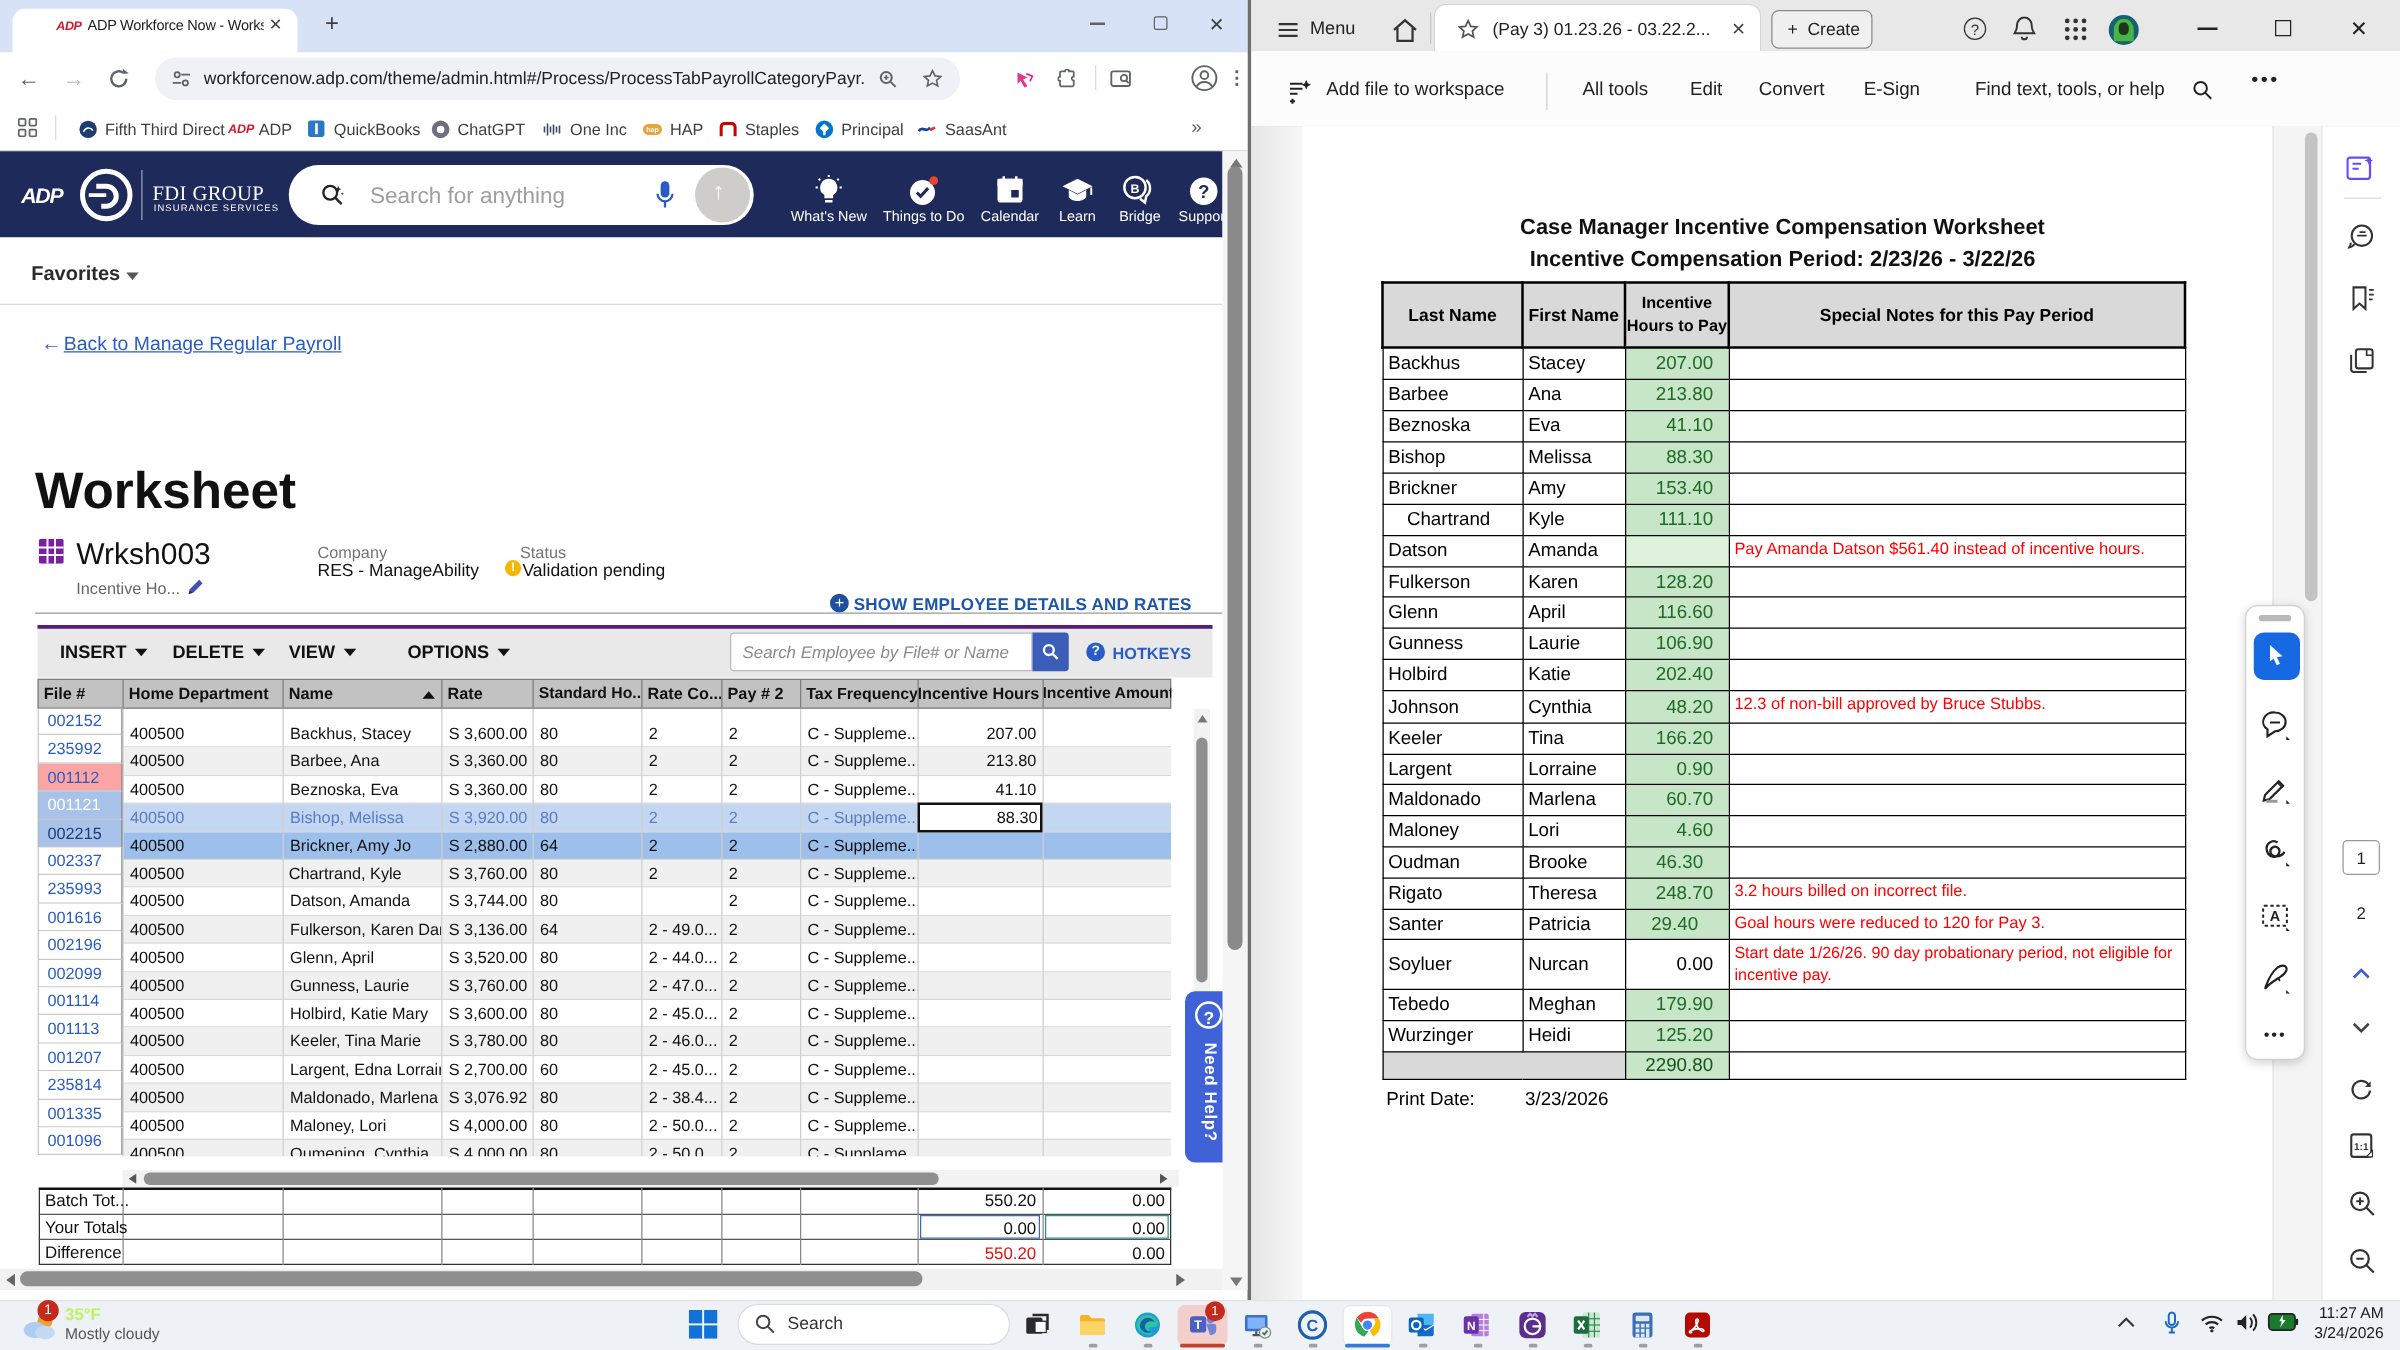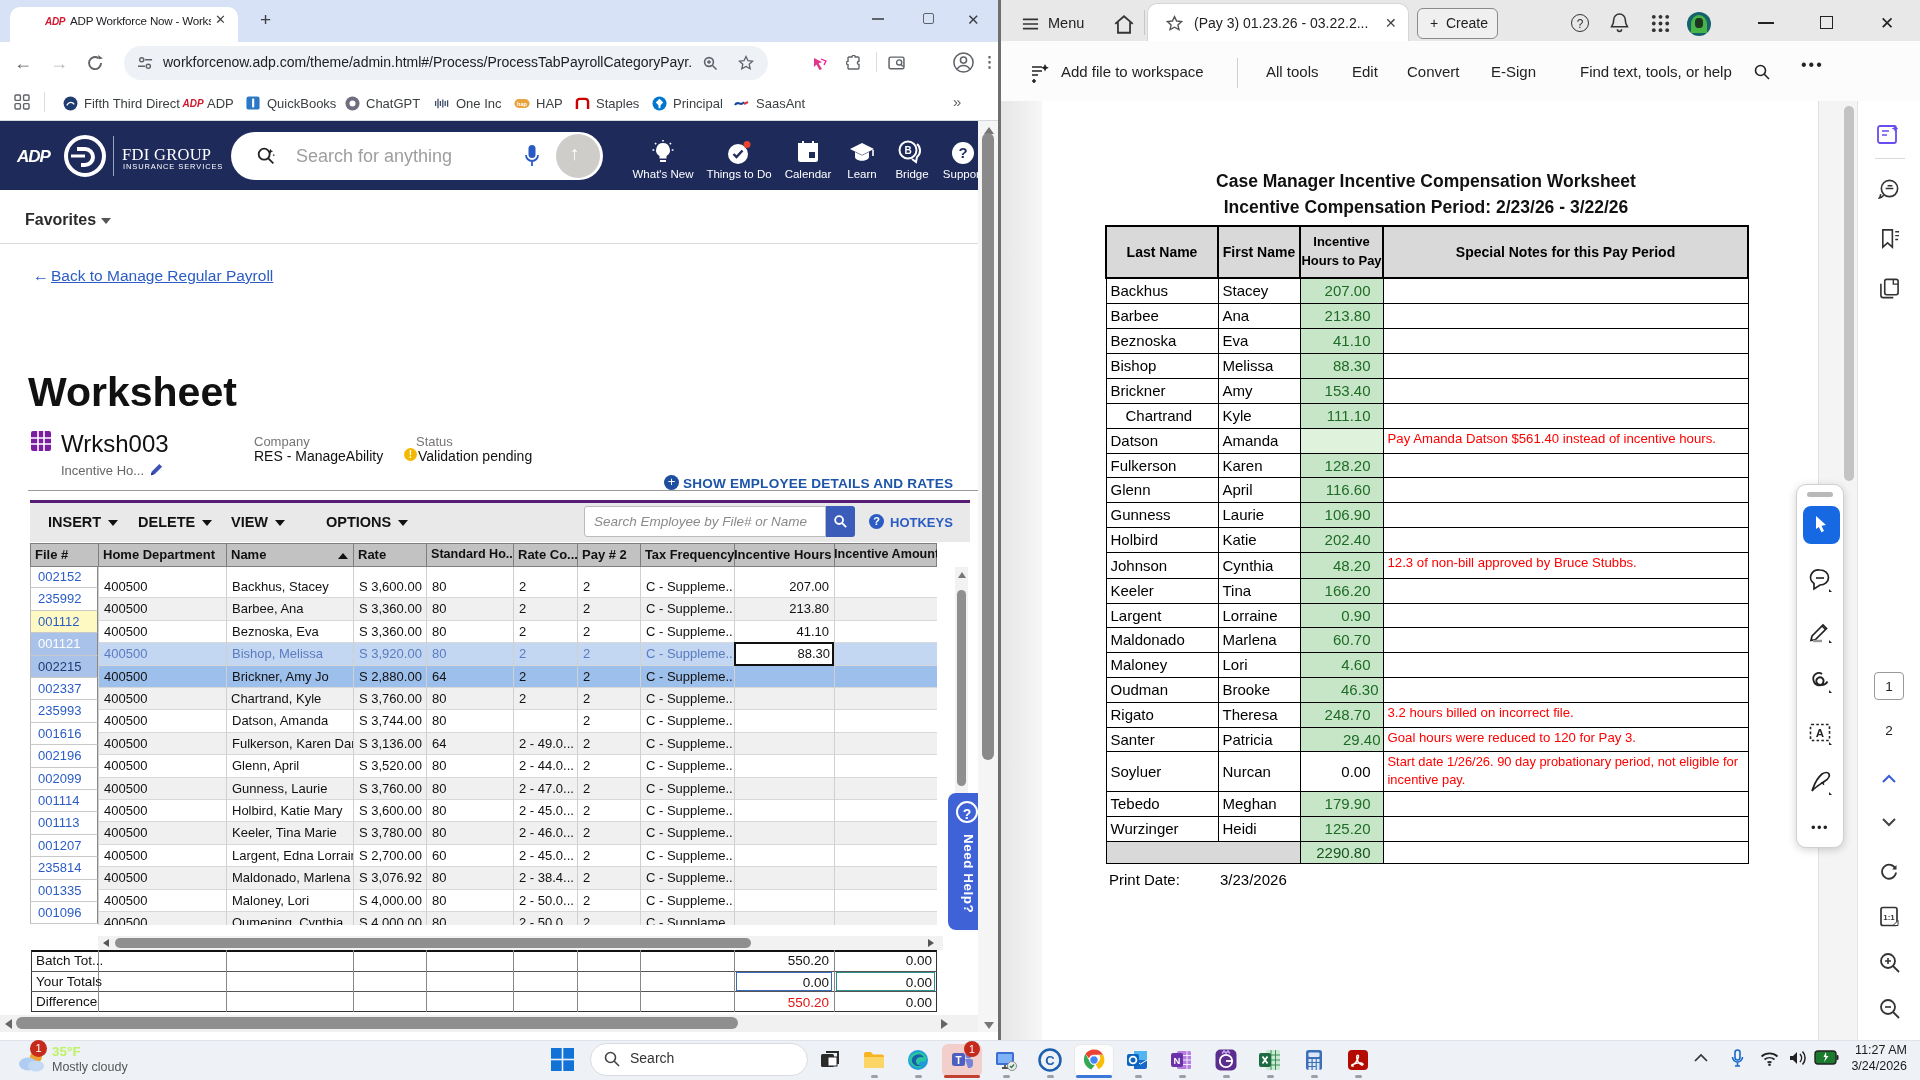--- a/index.html
+++ b/index.html
@@ -425,21 +425,21 @@
 <div class="abs" style="left:704px;top:0;width:1px;height:358px;background:#d0d0d0;"></div>
 <div class="abs" style="left:804px;top:0;width:1px;height:358px;background:#d0d0d0;"></div>
 <div class="abs" style="left:704px;top:75.2px;width:100px;height:24px;background:#fff;border:2px solid #111;"></div>
 <div class="abs" style="left:704px;top:79.2px;width:96px;font-size:13px;color:#111;text-align:right;">88.30</div>
 <div class="abs" style="left:0;top:-1.0px;width:68px;height:22.4px;background:#fff;border-bottom:1px solid #c9c9c9;border-right:1px solid #888;border-left:1px solid #bbb;">
         <div style="padding:3px 0 0 7px;font-size:13px;color:#2b5cc5;">002152</div>
       </div>
 <div class="abs" style="left:0;top:21.4px;width:68px;height:22.4px;background:#fff;border-bottom:1px solid #c9c9c9;border-right:1px solid #888;border-left:1px solid #bbb;">
         <div style="padding:3px 0 0 7px;font-size:13px;color:#2b5cc5;">235992</div>
       </div>
-<div class="abs" style="left:0;top:43.8px;width:68px;height:22.4px;background:#fef9c3;border-bottom:1px solid #c9c9c9;border-right:1px solid #888;border-left:1px solid #bbb;">
+<div class="abs" style="left:0;top:43.8px;width:68px;height:22.4px;background:#fca5a5;border-bottom:1px solid #c9c9c9;border-right:1px solid #888;border-left:1px solid #bbb;">
         <div style="padding:3px 0 0 7px;font-size:13px;color:#2b5cc5;">001112</div>
       </div>
 <div class="abs" style="left:0;top:66.2px;width:68px;height:22.4px;background:#a9c2e9;border-bottom:1px solid #c9c9c9;border-right:1px solid #888;border-left:1px solid #bbb;">
         <div style="padding:3px 0 0 7px;font-size:13px;color:#fff;">001121</div>
       </div>
 <div class="abs" style="left:0;top:88.6px;width:68px;height:22.4px;background:#a9c2e9;border-bottom:1px solid #c9c9c9;border-right:1px solid #888;border-left:1px solid #bbb;">
         <div style="padding:3px 0 0 7px;font-size:13px;color:#1d3c78;">002215</div>
       </div>
 <div class="abs" style="left:0;top:111.0px;width:68px;height:22.4px;background:#fff;border-bottom:1px solid #c9c9c9;border-right:1px solid #888;border-left:1px solid #bbb;">
         <div style="padding:3px 0 0 7px;font-size:13px;color:#2b5cc5;">002337</div>
@@ -689,33 +689,33 @@
         </tr>
         <tr style="height:25px;">
           <td style="border:1.5px solid #000;padding-left:4px;">Maloney</td>
           <td style="border:1.5px solid #000;padding-left:4px;">Lori</td>
           <td style="border:1.5px solid #000;background:#c7e6c8;color:#1e6b26;text-align:right;padding-right:12px;">4.60</td>
           <td style="border:1.5px solid #000;"></td>
         </tr>
         <tr style="height:25px;">
           <td style="border:1.5px solid #000;padding-left:4px;">Oudman</td>
           <td style="border:1.5px solid #000;padding-left:4px;">Brooke</td>
-          <td style="border:1.5px solid #000;background:#c7e6c8;color:#1e6b26;text-align:right;padding-right:4px;">46.30</td>
+          <td style="border:1.5px solid #000;background:#c7e6c8;color:#1e6b26;text-align:right;padding-right:20px;">46.30</td>
           <td style="border:1.5px solid #000;"></td>
         </tr>
         <tr style="height:25px;">
           <td style="border:1.5px solid #000;padding-left:4px;">Rigato</td>
           <td style="border:1.5px solid #000;padding-left:4px;">Theresa</td>
           <td style="border:1.5px solid #000;background:#c7e6c8;color:#1e6b26;text-align:right;padding-right:12px;">248.70</td>
           <td style="border:1.5px solid #000;color:#ff0000;font-size:13.2px;padding:1px 4px;line-height:1.35;vertical-align:top;">3.2 hours billed on incorrect file.</td>
         </tr>
         <tr style="height:24px;">
           <td style="border:1.5px solid #000;padding-left:4px;">Santer</td>
           <td style="border:1.5px solid #000;padding-left:4px;">Patricia</td>
-          <td style="border:1.5px solid #000;background:#c7e6c8;color:#1e6b26;text-align:right;padding-right:2px;">29.40</td>
+          <td style="border:1.5px solid #000;background:#c7e6c8;color:#1e6b26;text-align:right;padding-right:24px;">29.40</td>
           <td style="border:1.5px solid #000;color:#ff0000;font-size:13.2px;padding:1px 4px;line-height:1.35;vertical-align:top;">Goal hours were reduced to 120 for Pay 3.</td>
         </tr>
         <tr style="height:40px;">
           <td style="border:1.5px solid #000;padding-left:4px;">Soyluer</td>
           <td style="border:1.5px solid #000;padding-left:4px;">Nurcan</td>
           <td style="border:1.5px solid #000;background:#ffffff;color:#000;text-align:right;padding-right:12px;">0.00</td>
           <td style="border:1.5px solid #000;color:#ff0000;font-size:12.9px;padding:1px 4px;line-height:1.45;vertical-align:top;">Start date 1/26/26. 90 day probationary period, not eligible for<br>incentive pay.</td>
         </tr>
         <tr style="height:25px;">
           <td style="border:1.5px solid #000;padding-left:4px;">Tebedo</td>

